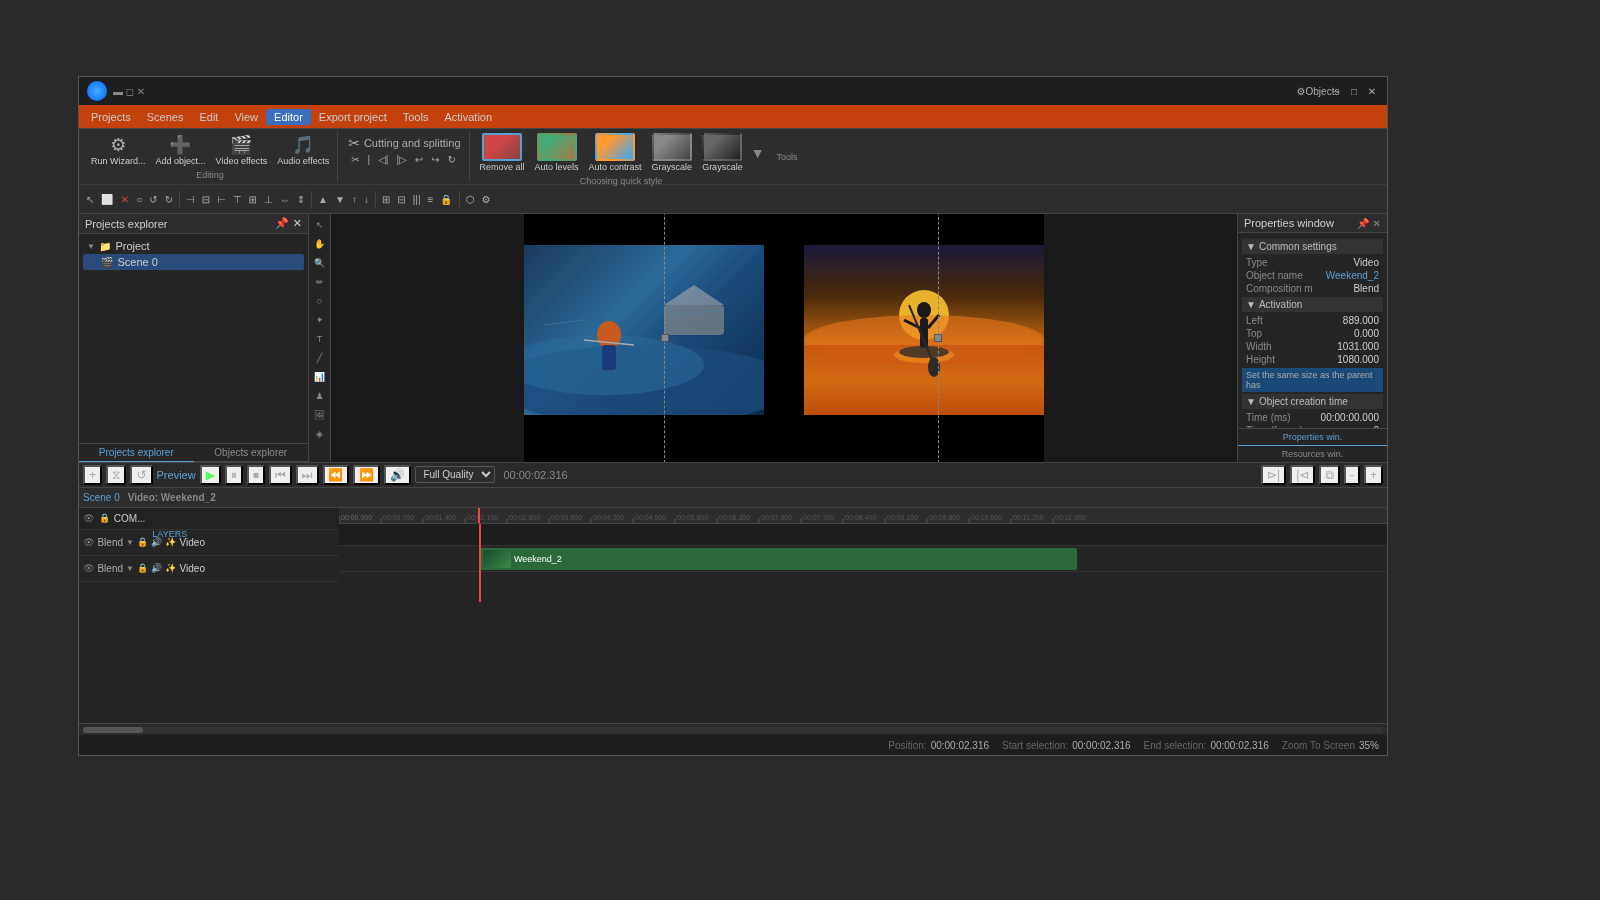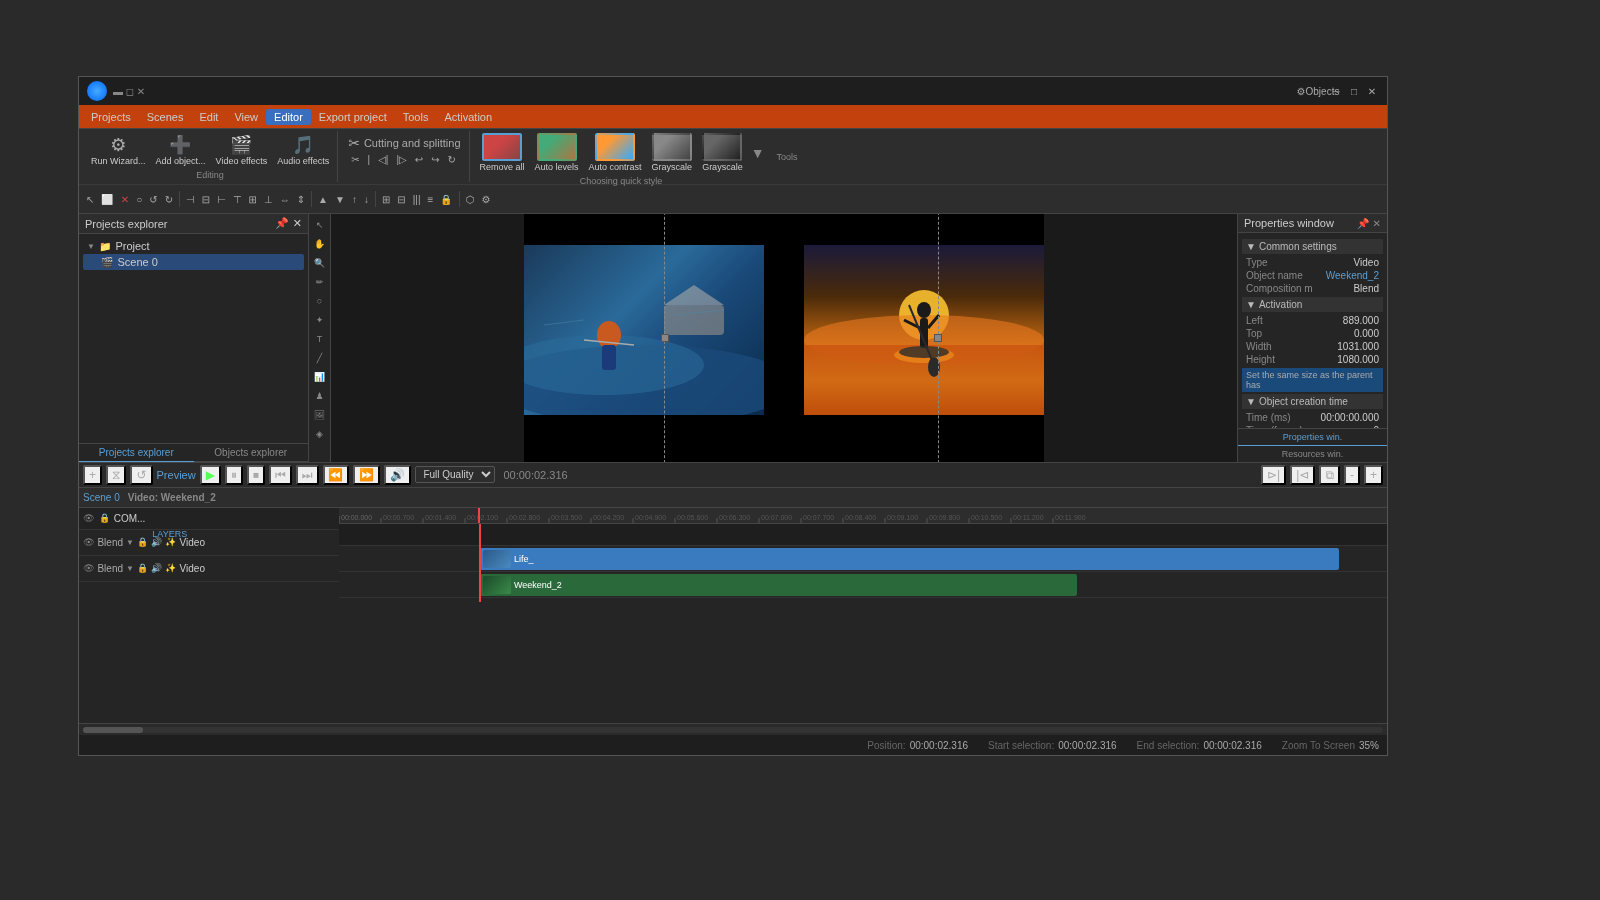--- a/index.html
+++ b/index.html
@@ -371,21 +371,21 @@
       position: absolute;
       top: 0; width: 2px; background: #e44; height: 100%; pointer-events: none;
     }
     .status-bar {
       height: 20px;
       background: #1e1e1e;
       display: flex;
       align-items: center;
       padding: 0 8px;
       justify-content: flex-end;
-      gap: 20px;
+      gap: 13px;
       font-size: 10px;
       color: #888;
       flex-shrink: 0;
     }
     .status-item { display: flex; gap: 4px; }
     .status-label { color: #666; }
     .status-value { color: #aaa; }
     
     .video-frame-surf {
       width: 100%; height: 100%;
@@ -813,26 +813,20 @@
 
             <line x1="140" y1="0" x2="140" y2="16" stroke="#e44" stroke-width="2"></line>
           </svg>
         </div>
 
         <div style="position:relative;">
 
           <div class="timeline-track" style="height:22px;background:#1e1e1e;">
           </div>
 
-          <div class="timeline-track">
-            <div class="timeline-clip" style="left:140px;width:860px;background:#3a7abf;">
-              <div class="clip-thumb" style="background:linear-gradient(135deg,#2a5a8a,#4a8ac0);"></div>
-              <span>Life_</span>
-            </div>
-          </div>
 
           <div class="timeline-track">
             <div class="timeline-clip" style="left:140px;width:598px;background:#2a6a3a;">
               <div class="clip-thumb" style="background:linear-gradient(135deg,#1a4a2a,#3a8a4a);"></div>
               <span>Weekend_2</span>
             </div>
           </div>
 
           <div class="playhead" style="left:140px;top:0;height:78px;"></div>
         </div>

